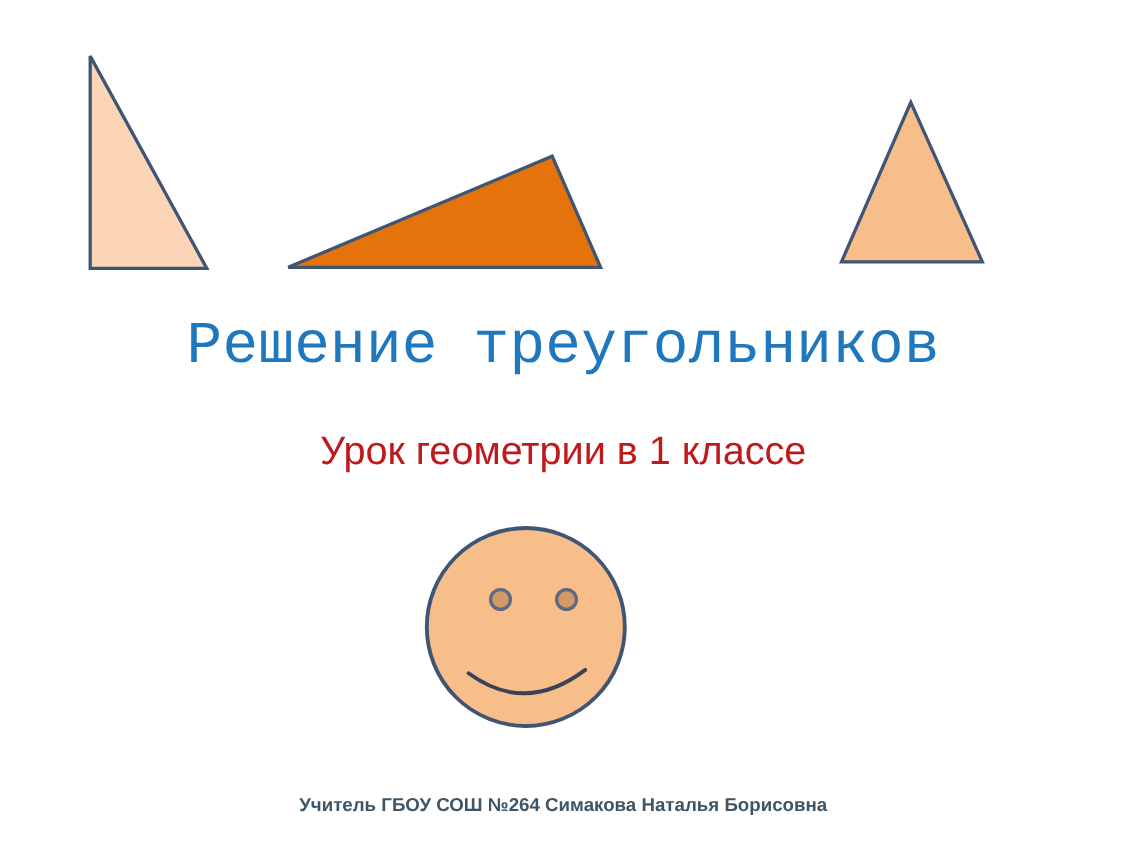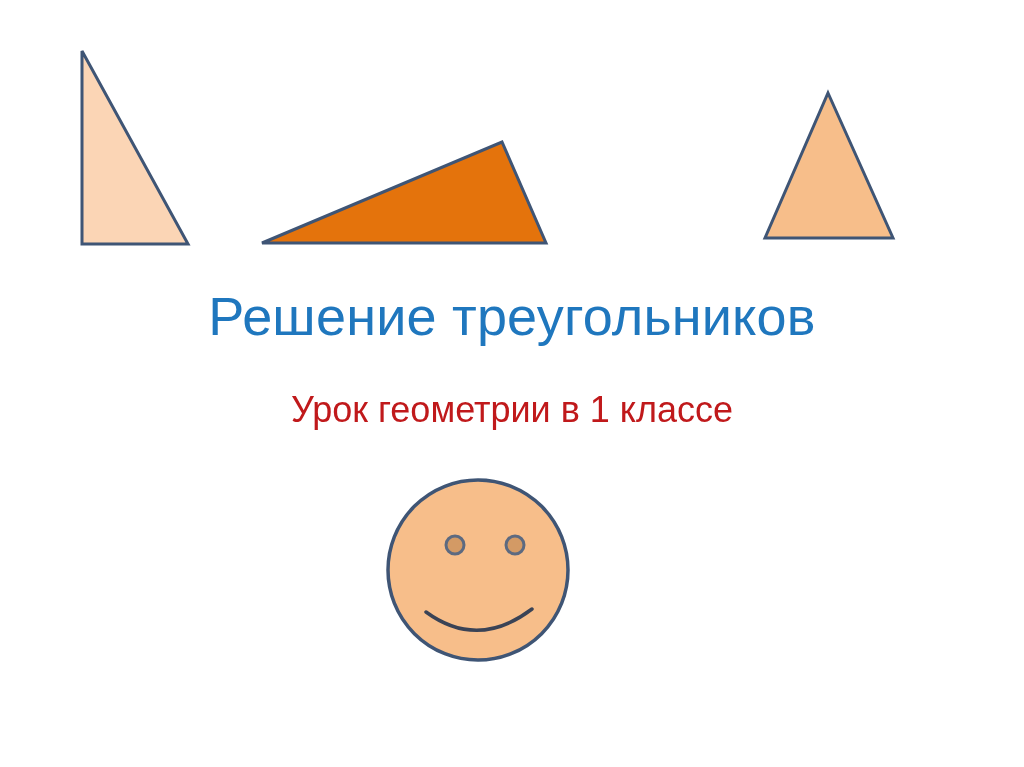--- a/index.html
+++ b/index.html
@@ -32,21 +32,21 @@
   #shapes-layer > * { pointer-events: auto; }
 
   .title-block {
     position: absolute;
     left: 0;
     top: 285px;
     width: 1024px;
     text-align: center;
   }
   .slide-title {
-    font-family: Liberation Sans, sans-serif;
+    font-family: Liberation Mono, monospace;
     font-size: 54px;
     font-weight: 400;
     color: #1F77BE;
     letter-spacing: 0.2px;
     line-height: 1.15;
     margin: 0;
     white-space: nowrap;
   }
   .subtitle-block {
     position: absolute;
@@ -106,14 +106,17 @@
   </svg>
 
   <div class="title-block">
     <h1 class="slide-title">Решение треугольников</h1>
   </div>
 
   <div class="subtitle-block">
     <h2 class="slide-subtitle">Урок геометрии в 1 классе</h2>
   </div>
 
+  <div class="footer-block">
+    <p class="slide-footer">Учитель  ГБОУ СОШ №264 Симакова Наталья Борисовна</p>
+  </div>
 
 </div>
 
 </body></html>

